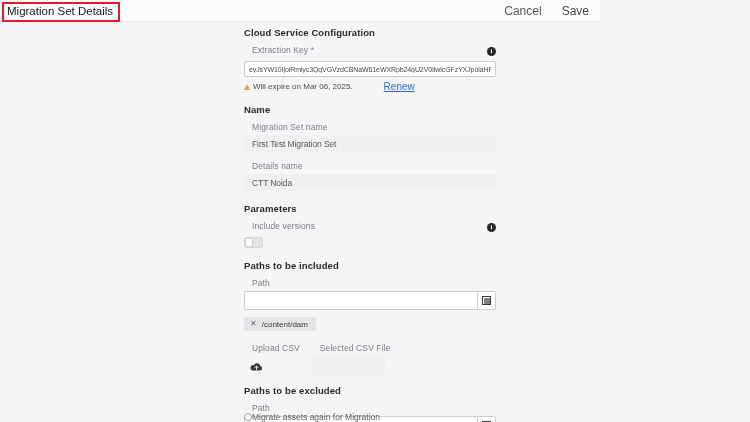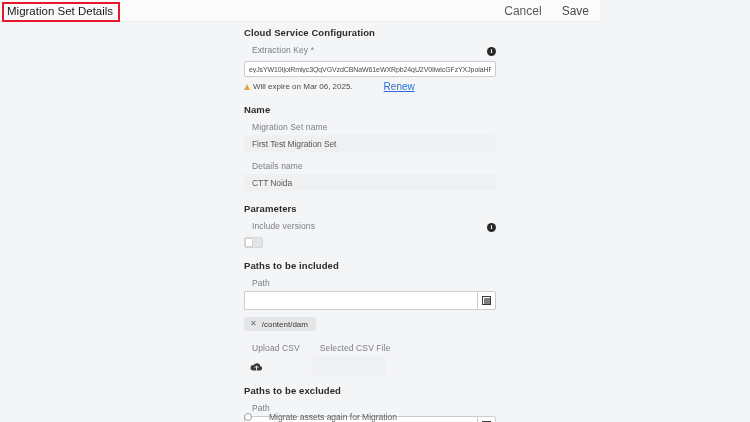--- a/index.html
+++ b/index.html
@@ -248,21 +248,21 @@
     box-sizing: border-box;
   }
 
   
   .bottom-radio {
     position: absolute;
     left: 244px;
     top: 412px;
     display: flex;
     align-items: center;
-    gap: 17px;
+    gap: 0;
     overflow: hidden;
     height: 10px;
   }
   .radio-circle {
     width: 8px; height: 8px;
     border: 1px solid #9aa0a6;
     border-radius: 50%;
     box-sizing: border-box;
     background: #ffffff;
     flex: none;

